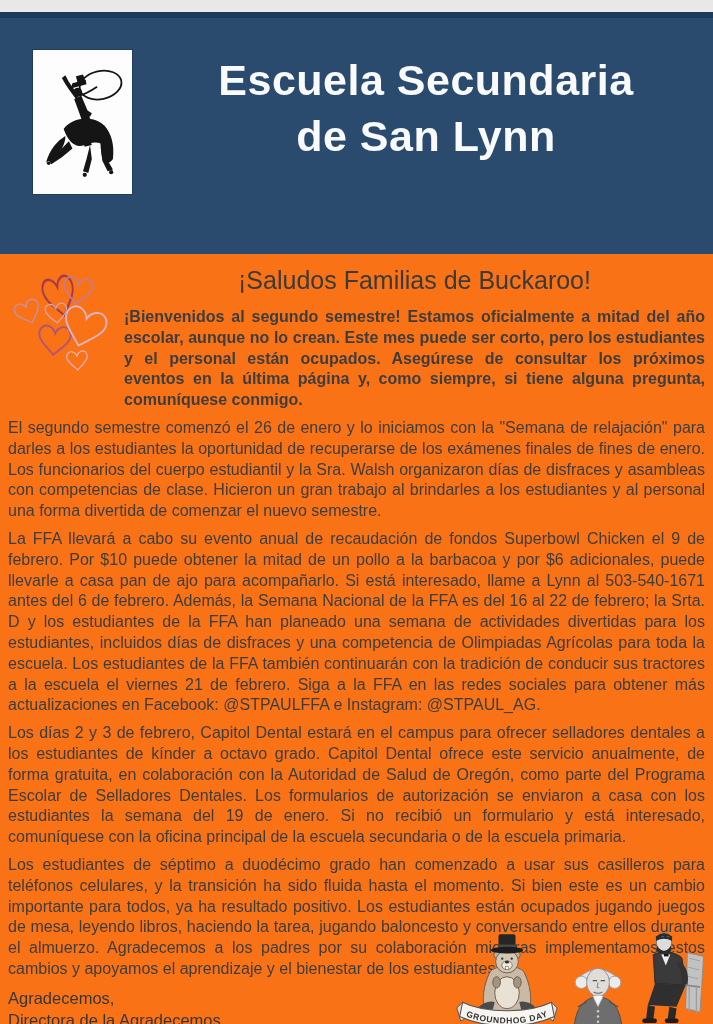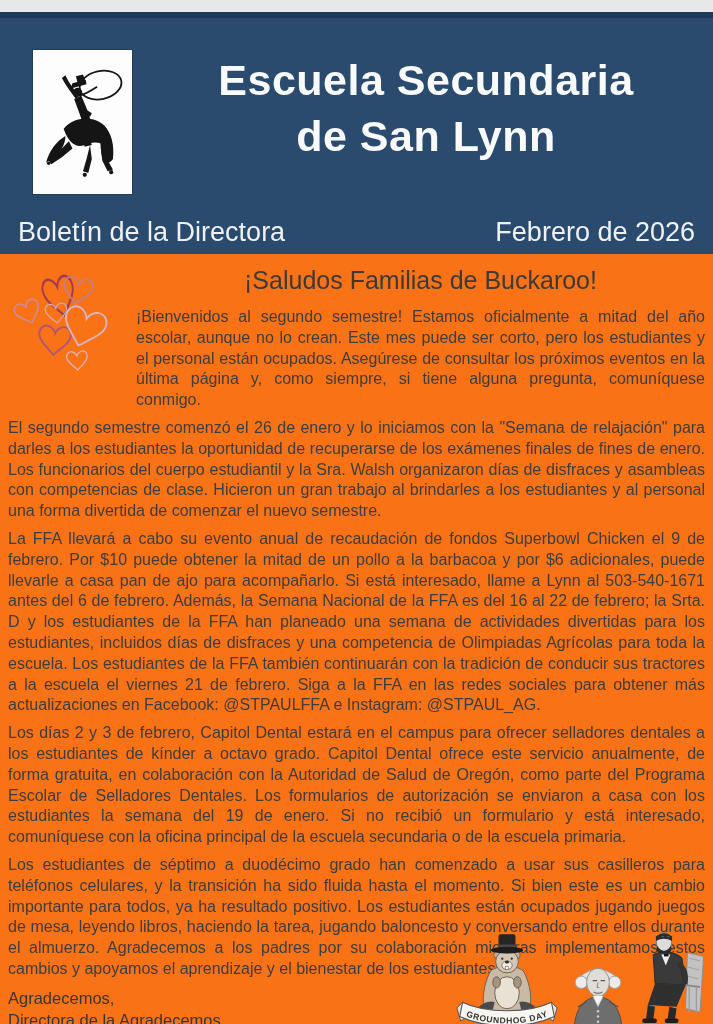--- a/index.html
+++ b/index.html
@@ -27,28 +27,28 @@
     position:absolute;left:0;right:0;top:192px;height:44px;
     display:flex;justify-content:space-between;align-items:center;
     padding:0 18px;color:#eef2f7;font-size:27px;
   }
   
   .content{
     position:absolute;top:242px;left:0;right:0;bottom:0;
     padding:9px 8px 0;box-sizing:border-box;
     font-size:16px;line-height:20.8px;
   }
-  .greeting-row{display:flex;gap:12px;}
+  .greeting-row{display:flex;gap:0;}
   .hearts-svg{flex:none;width:116px;height:118px;margin-top:2px;}
   .greeting-col{flex:1;min-width:0;}
   .greeting-heading{
     font-size:25px;font-weight:normal;color:#3a3a3a;text-align:center;
     margin:2px 0 12px;line-height:30px;
   }
-  .greeting-col p{margin:0;text-align:justify;}
+  .greeting-col p{margin:0;text-align:justify;font-weight:bold;}
   .para{margin:7px 0 0;text-align:justify;}
   .signature{margin-top:7px;font-size:16.5px;line-height:22px;color:#363636;}
   .footer-art{
     position:absolute;right:4px;bottom:6px;display:flex;
     align-items:flex-end;gap:8px;
   }
   svg{display:block;}
 </style>
 </head>
 <body>
@@ -74,24 +74,20 @@
         <path d="M48,52 L60,60 L58,64 L46,56 Z" fill="#151515"></path>
         <path d="M50,70 C54,80 58,88 60,96 L52,98 C48,88 46,78 46,72 Z" fill="#151515"></path>
         <circle cx="52" cy="130" r="2.4" fill="#151515"></circle>
         <circle cx="82" cy="127" r="2.4" fill="#151515"></circle>
         <circle cx="11" cy="117" r="2" fill="#151515"></circle>
       </svg>
     </div>
     <div class="title-wrap">
       <div>Escuela Secundaria</div>
       <div>de San Lynn</div>
-    </div>
-    <div class="masthead-bar">
-      <span>Boletín de la Directora</span>
-      <span>Febrero de 2026</span>
     </div>
   </header>
 
   <main class="content">
 
     <section class="greeting-row">
       <svg class="hearts-svg" viewBox="0 0 115 120">
         <defs>
           <path id="heart" d="M15,26 C8,19 1,14 1,8 C1,3 5,0 9,1 C12,2 14,4 15,7 C16,4 18,2 21,1 C25,0 29,3 29,8 C29,14 22,19 15,26 Z"></path>
         </defs>

